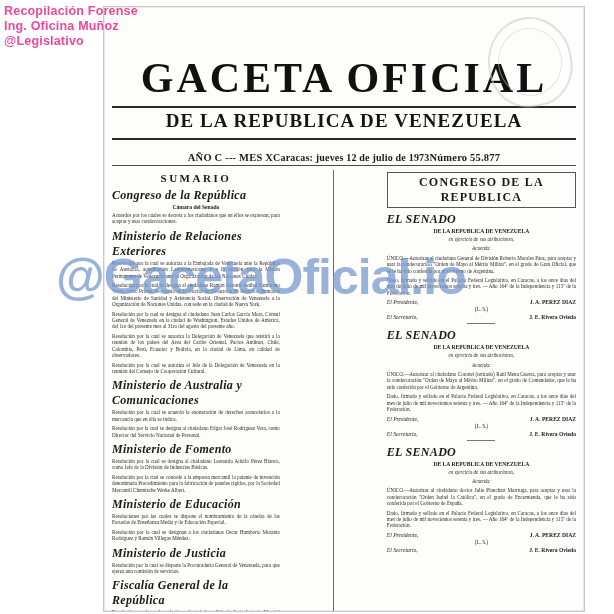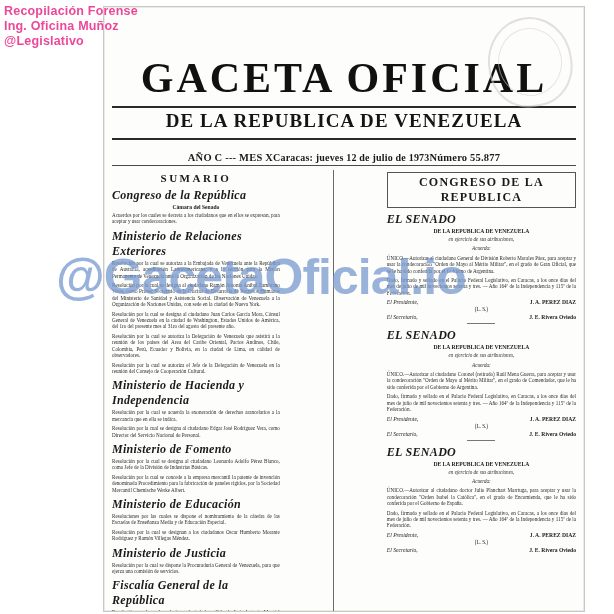--- a/index.html
+++ b/index.html
@@ -254,21 +254,21 @@
           <div>
             <div class="sec-head">Ministerio de Relaciones Exteriores</div>
             <div class="para">Resolución por la cual se autoriza a la Embajada de Venezuela ante la República de Australia, acreditación Latinoamericana, y a la sección para la Misión Permanente de Venezuela ante la Organización de las Naciones Unidas.</div>
             <div class="para">Resolución por la cual se designa al ciudadano Ramón Antonio Aníbal Zambrano Vivas, como Primer Secretario de la Oficina de Desarrollo de Recursos Humanos del Ministerio de Sanidad y Asistencia Social. Observación de Venezuela a la Organización de Naciones Unidas, con sede en la ciudad de Nueva York.</div>
             <div class="para">Resolución por la cual se designa al ciudadano Juan Carlos García Mora, Cónsul General de Venezuela en la ciudad de Washington, Estados Unidos de América, del 1ro del presente mes al 31ro del agosto del presente año.</div>
             <div class="para">Resolución por la cual se autoriza la Delegación de Venezuela que asistirá a la reunión de los países del Area del Caribe Oriental, Pactos Andinos, Chile, Colombia, Perú, Ecuador y Bolivia, en la ciudad de Lima, en calidad de observadores.</div>
             <div class="para">Resolución por la cual se autoriza el Jefe de la Delegación de Venezuela en la reunión del Consejo de Cooperación Cultural.</div>
           </div>
 
           <div>
-            <div class="sec-head">Ministerio de Hacienda y Independencia</div>
+            <div class="sec-head">Ministerio de Australia y Comunicaciones</div>
             <div class="para">Resolución por la cual se acuerda la exoneración de derechos arancelarios a la mercancía que en ella se indica.</div>
             <div class="para">Resolución por la cual se designa al ciudadano Edgar José Rodríguez Vera, como Director del Servicio Nacional de Personal.</div>
           </div>
 
           <div>
             <div class="sec-head">Ministerio de Fomento</div>
             <div class="para">Resolución por la cual se designa al ciudadano Leonardo Adolfo Pérez Blanco, como Jefe de la División de Industrias Básicas.</div>
             <div class="para">Resolución por la cual se concede a la empresa mercantil la patente de invención denominada Procedimiento para la fabricación de paneles rígidos, por la Sociedad Mercantil Chemische Werke Albert.</div>
           </div>
 

